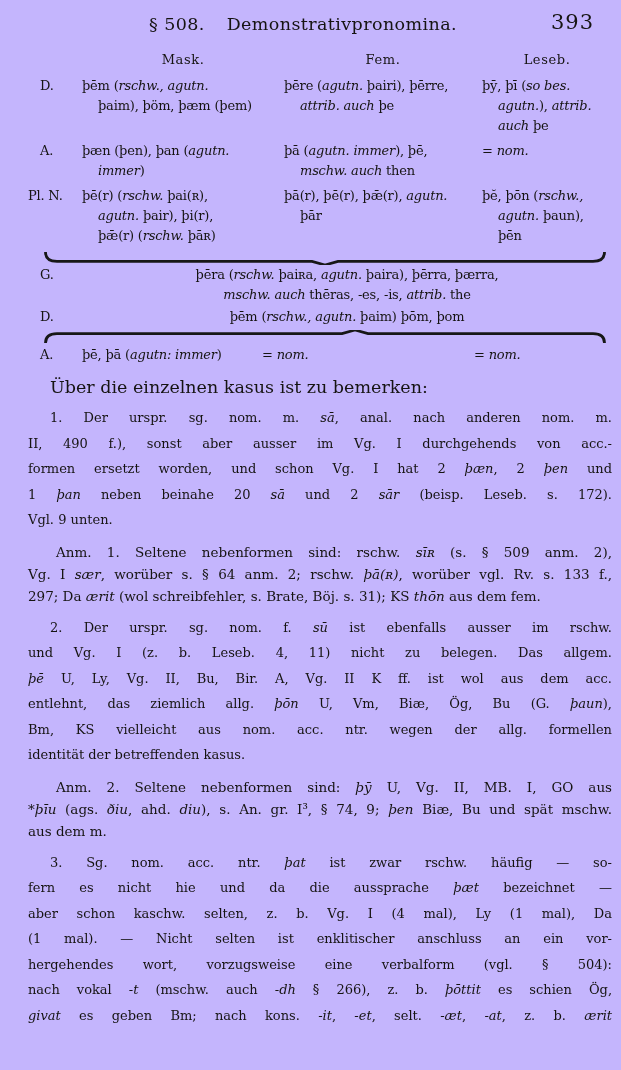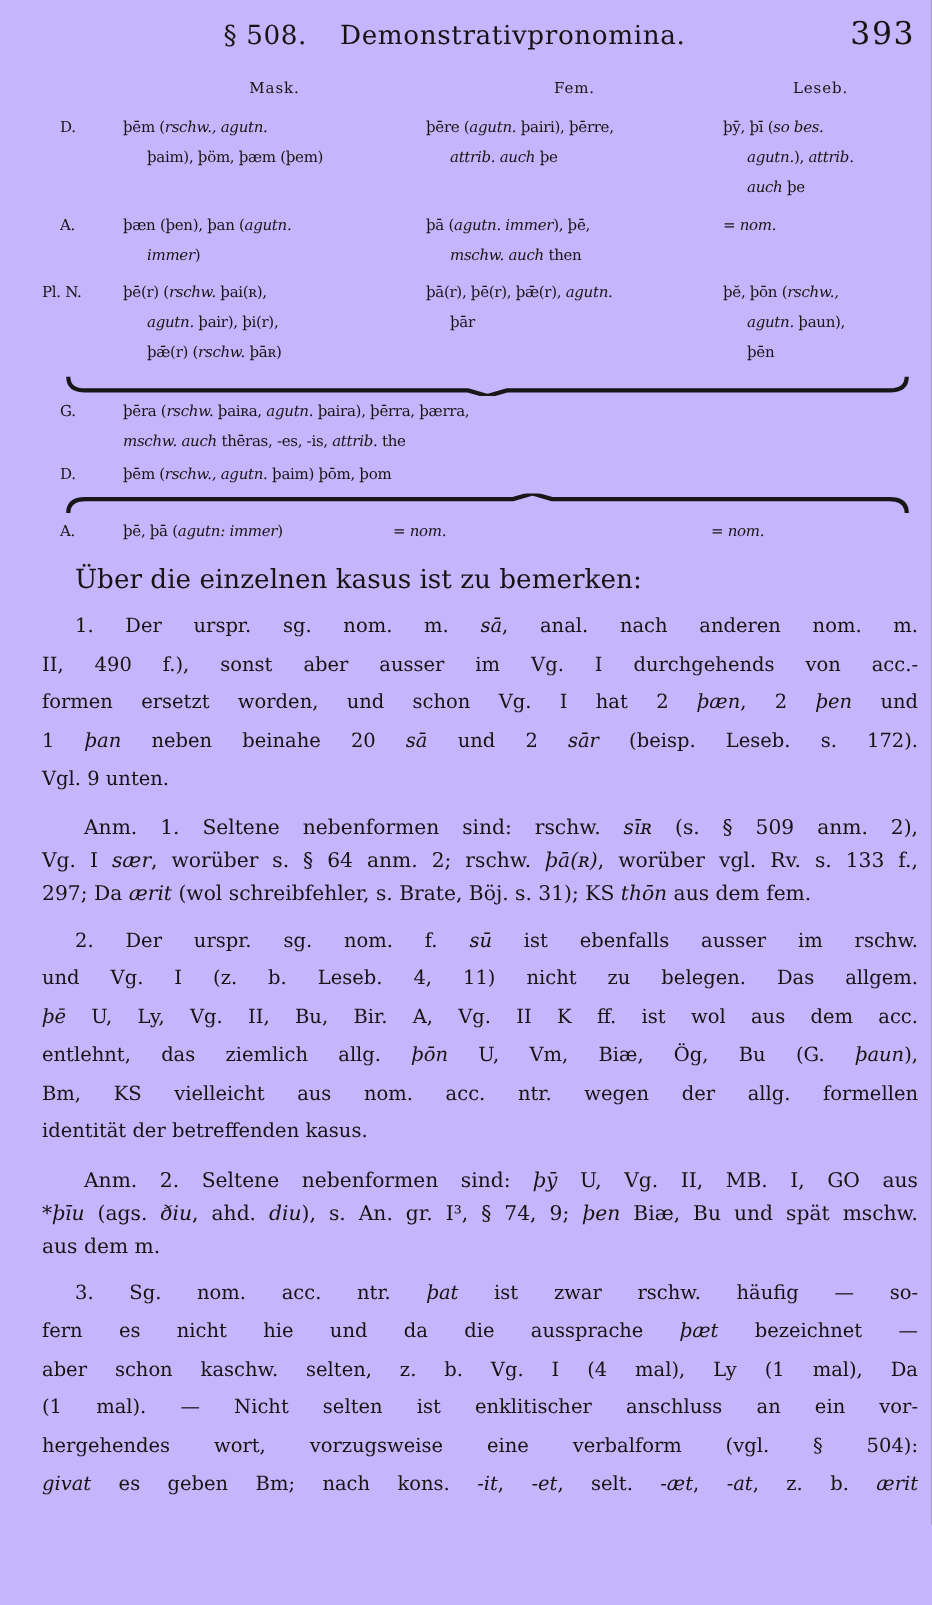--- a/index.html
+++ b/index.html
@@ -6,34 +6,34 @@
   .page{
     position:relative;width:621px;height:1070px;margin:0 auto;
     background:#c4b5fd;color:#161412;overflow:hidden;
     font-family:"DejaVu Serif","Liberation Serif",serif;
   }
   .content{position:absolute;left:28px;top:8px;width:584px;}
 
   
   .pagehead{position:relative;height:32px;margin-bottom:10px;}
   .runtitle{text-align:center;padding-right:34px;font-size:17.5px;letter-spacing:.4px;padding-top:6px;}
-  .pageno{position:absolute;right:2px;top:2px;font-size:21px;letter-spacing:1px;margin-left:16px;}
+  .pageno{position:absolute;right:18px;top:2px;font-size:21px;letter-spacing:1px;margin-left:16px;}
 
   
-  .paradigm{font-size:10px;line-height:20px;letter-spacing:-0.2px;}
+  .paradigm{font-size:13px;line-height:20px;letter-spacing:-0.2px;}
   .trow{display:grid;grid-template-columns:54px 202px 198px 1fr;margin-bottom:5px;}
   .trow-acc{display:grid;grid-template-columns:54px 180px 212px 1fr;margin-top:3px;}
   .trow-shared{display:grid;grid-template-columns:54px 1fr;margin-bottom:2px;}
   .theadrow{display:grid;grid-template-columns:54px 202px 198px 1fr;margin-bottom:6px;}
   .thead{text-align:center;letter-spacing:.6px;}
   .tlabel{padding-left:12px;white-space:nowrap;}
   .tlabel.wide{padding-left:0;}
   .cell{padding-right:6px;}
   .cell .cont{padding-left:16px;}
-  .shared-lines{text-align:left;}
+  .shared-lines{text-align:center;}
   .bracewrap{margin:1px 0 1px 16px;height:13px;}
 
   
   .bodytext{margin-top:12px;}
   .para{font-size:13px;line-height:25.5px;margin-top:8px;}
   .intro{font-size:17.5px;margin-top:12px;text-indent:22px;}
   .anm{font-size:13.5px;line-height:22px;margin-top:8px;}
   .jline{text-align:justify;text-align-last:justify;}
   .jline.end{text-align:right;text-align-last:left;}
   .findent{text-indent:22px;}
@@ -187,19 +187,20 @@
         <div class="jline"><i>*þīu</i> (ags. <i>ðiu</i>, ahd. <i>diu</i>), s. An. gr. I³, § 74, 9; <i>þen</i> Biæ, Bu und spät mschw.</div>
         <div class="jline end">aus dem m.</div>
       </div>
 
       <div class="para">
         <div class="jline findent">3. Sg. nom. acc. ntr. <i>þat</i> ist zwar rschw. häufig — so-</div>
         <div class="jline">fern es nicht hie und da die aussprache <i>þæt</i> bezeichnet —</div>
         <div class="jline">aber schon kaschw. selten, z. b. Vg. I (4 mal), Ly (1 mal), Da</div>
         <div class="jline">(1 mal). — Nicht selten ist enklitischer anschluss an ein vor-</div>
         <div class="jline">hergehendes wort, vorzugsweise eine verbalform (vgl. § 504):</div>
+        <div class="jline">nach vokal <i>-t</i> (mschw. auch <i>-dh</i> § 266), z. b. <i>þōttit</i> es schien Ög,</div>
         <div class="jline"><i>givat</i> es geben Bm; nach kons. <i>-it</i>, <i>-et</i>, selt. <i>-æt</i>, <i>-at</i>, z. b. <i>ærit</i></div>
 
       </div>
 
     </div>
   </div>
 </div>
 
 </body></html>

